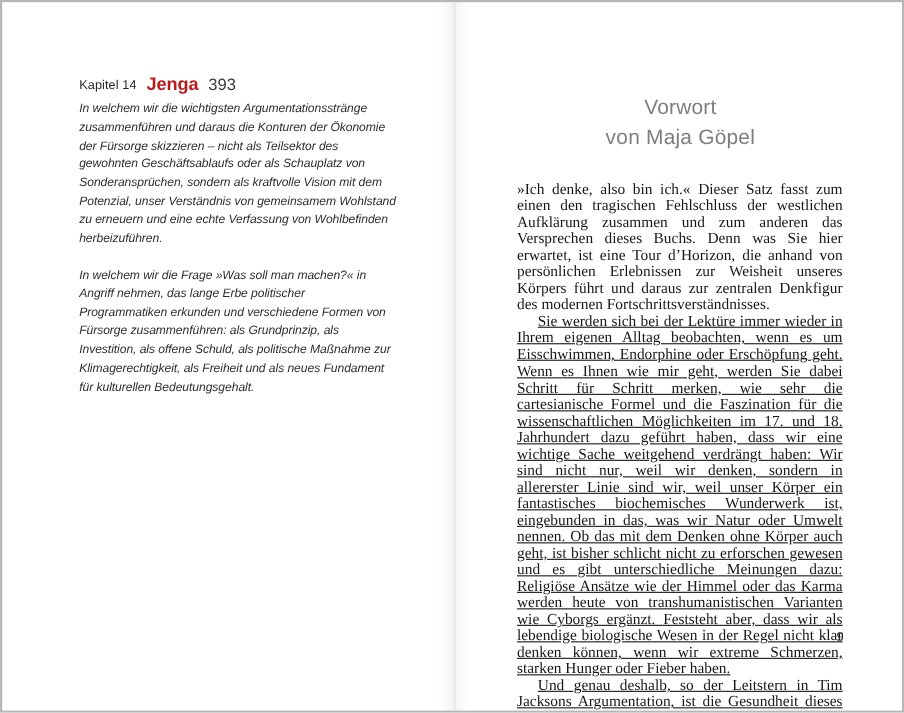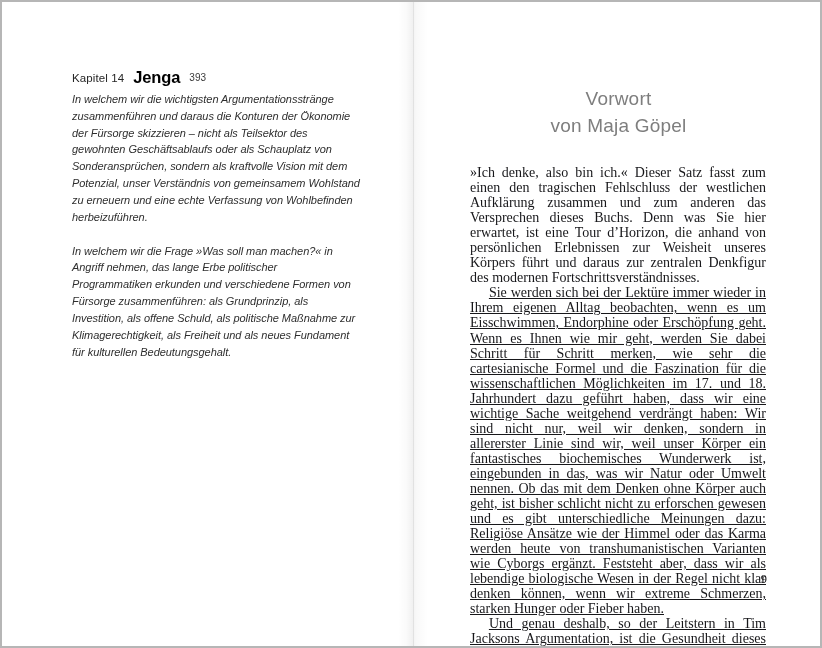--- a/index.html
+++ b/index.html
@@ -77,25 +77,25 @@
   .toc-kapitel {
     font-size: 11.5px;
     font-weight: 400;
     letter-spacing: 0.1px;
     color: #262626;
   }
   .toc-title {
     font-size: 16.5px;
     font-weight: 700;
     letter-spacing: -0.1px;
-    color: #000000;
+    color: #b91c1c;
     margin-left: 9px;
   }
   .toc-page {
-    font-size: 10px;
+    font-size: 15px;
     font-weight: 400;
     color: #3a3a3a;
     margin-left: 9px;
   }
 
   .toc-desc {
     font-size: 11px;
     font-style: italic;
     line-height: 1.53;
     color: #2e2e2e;

